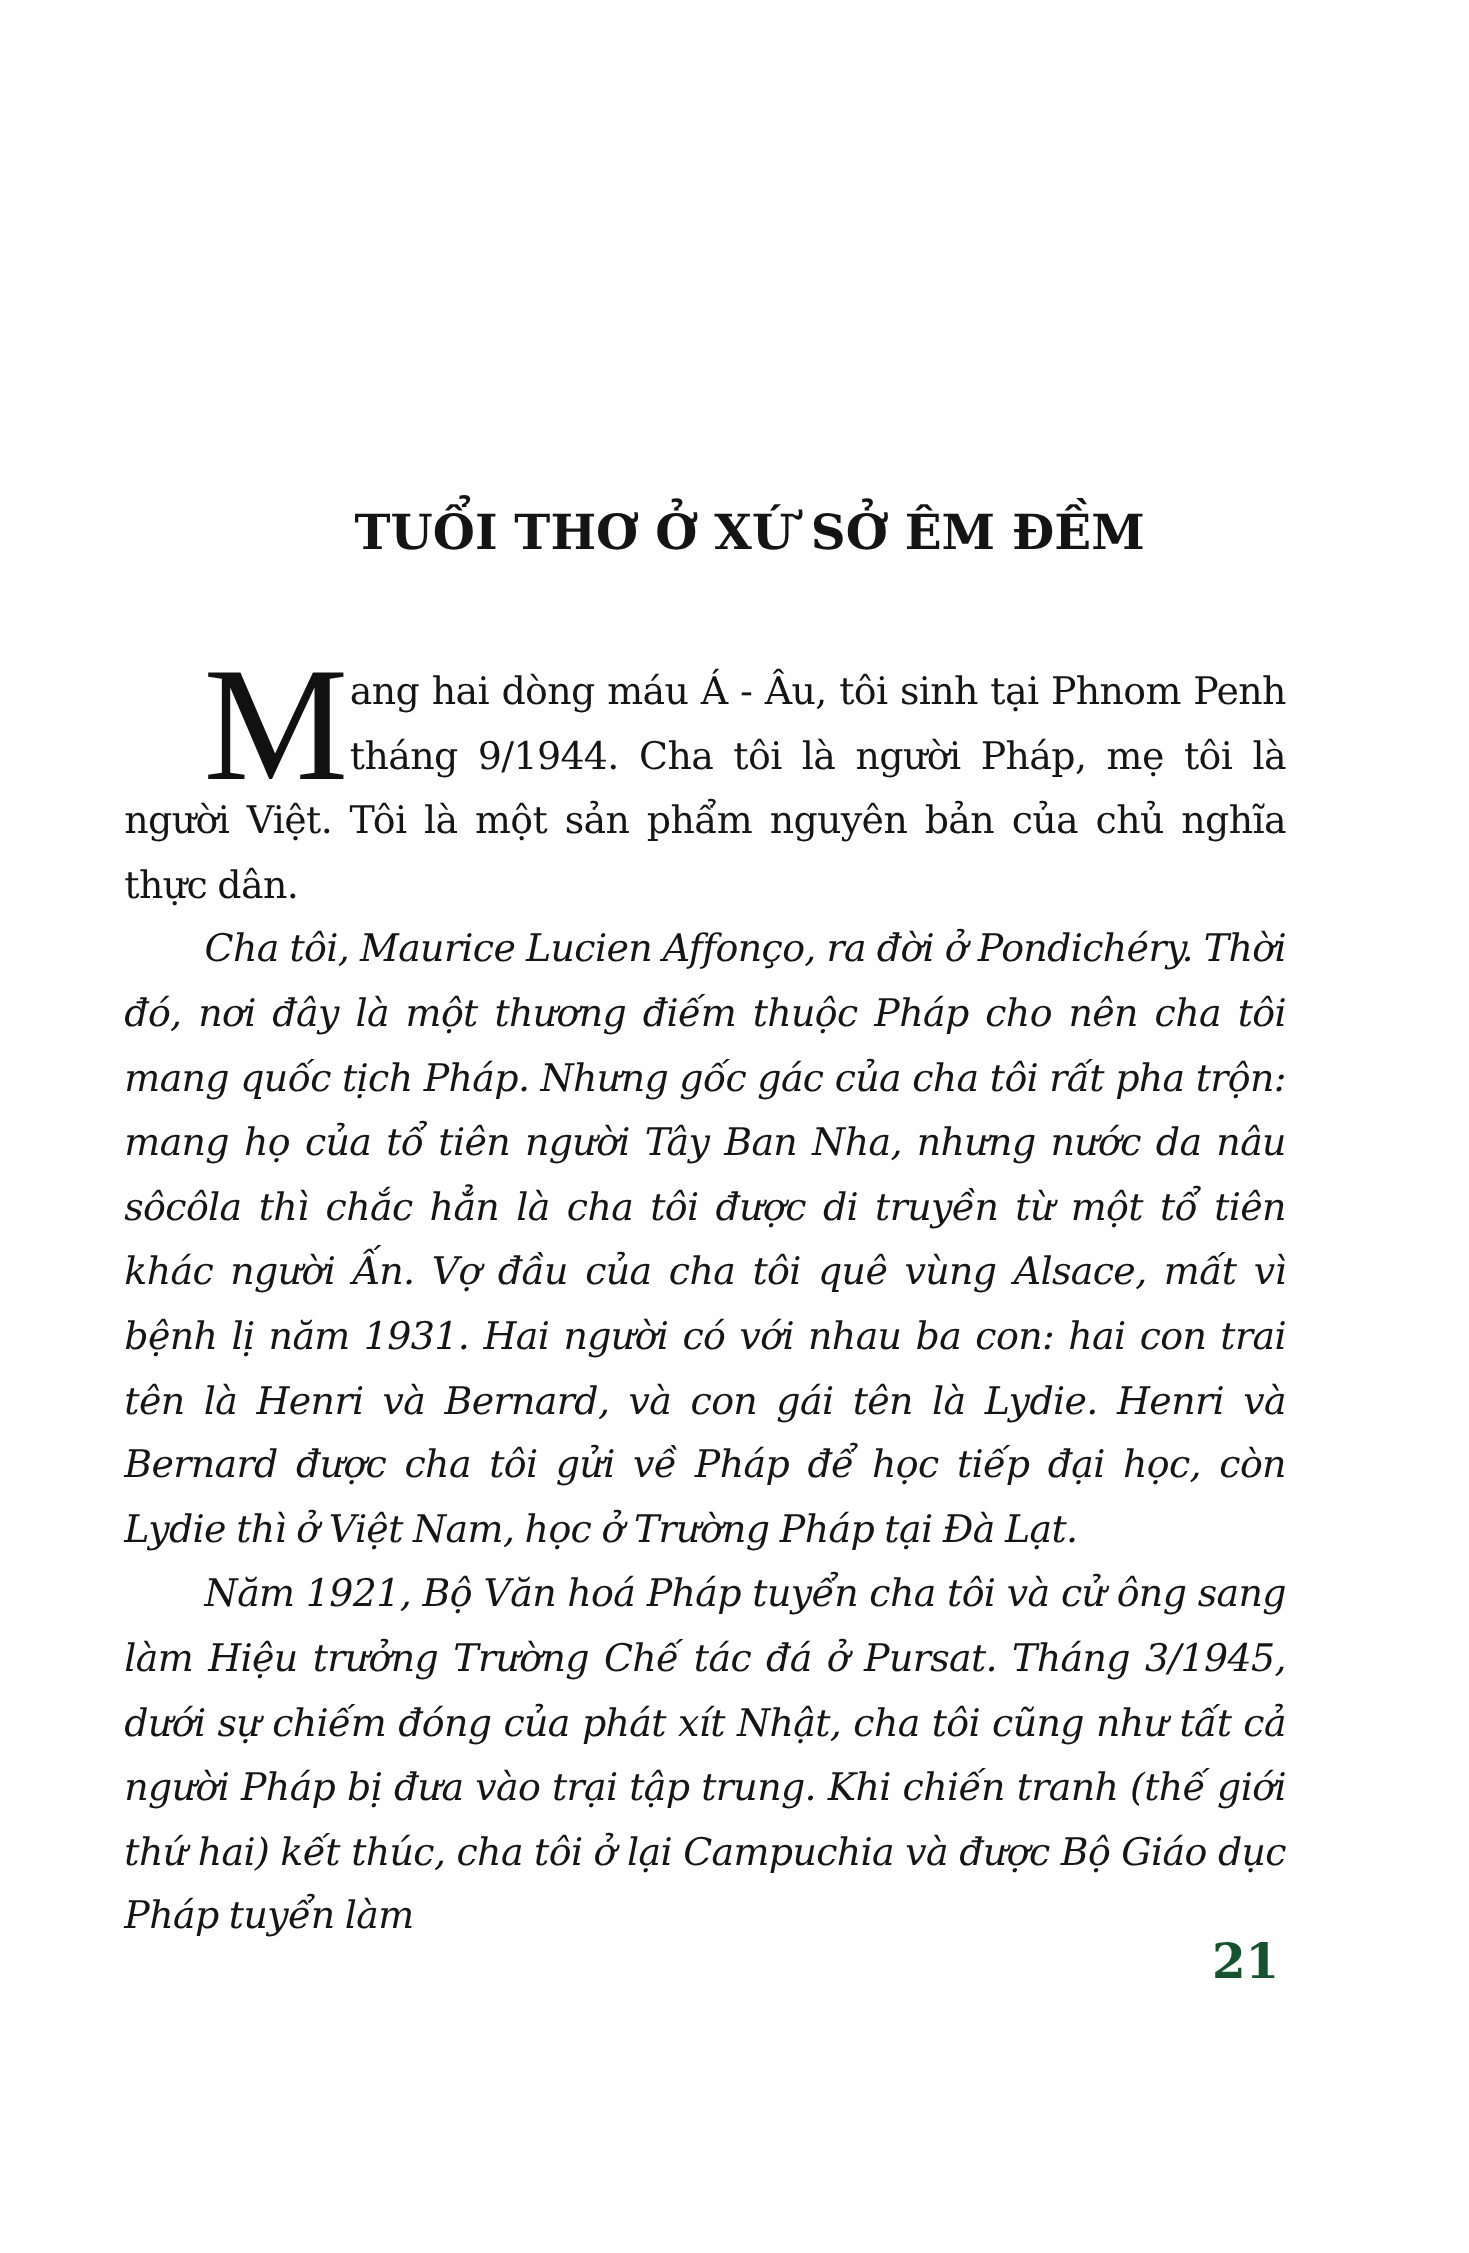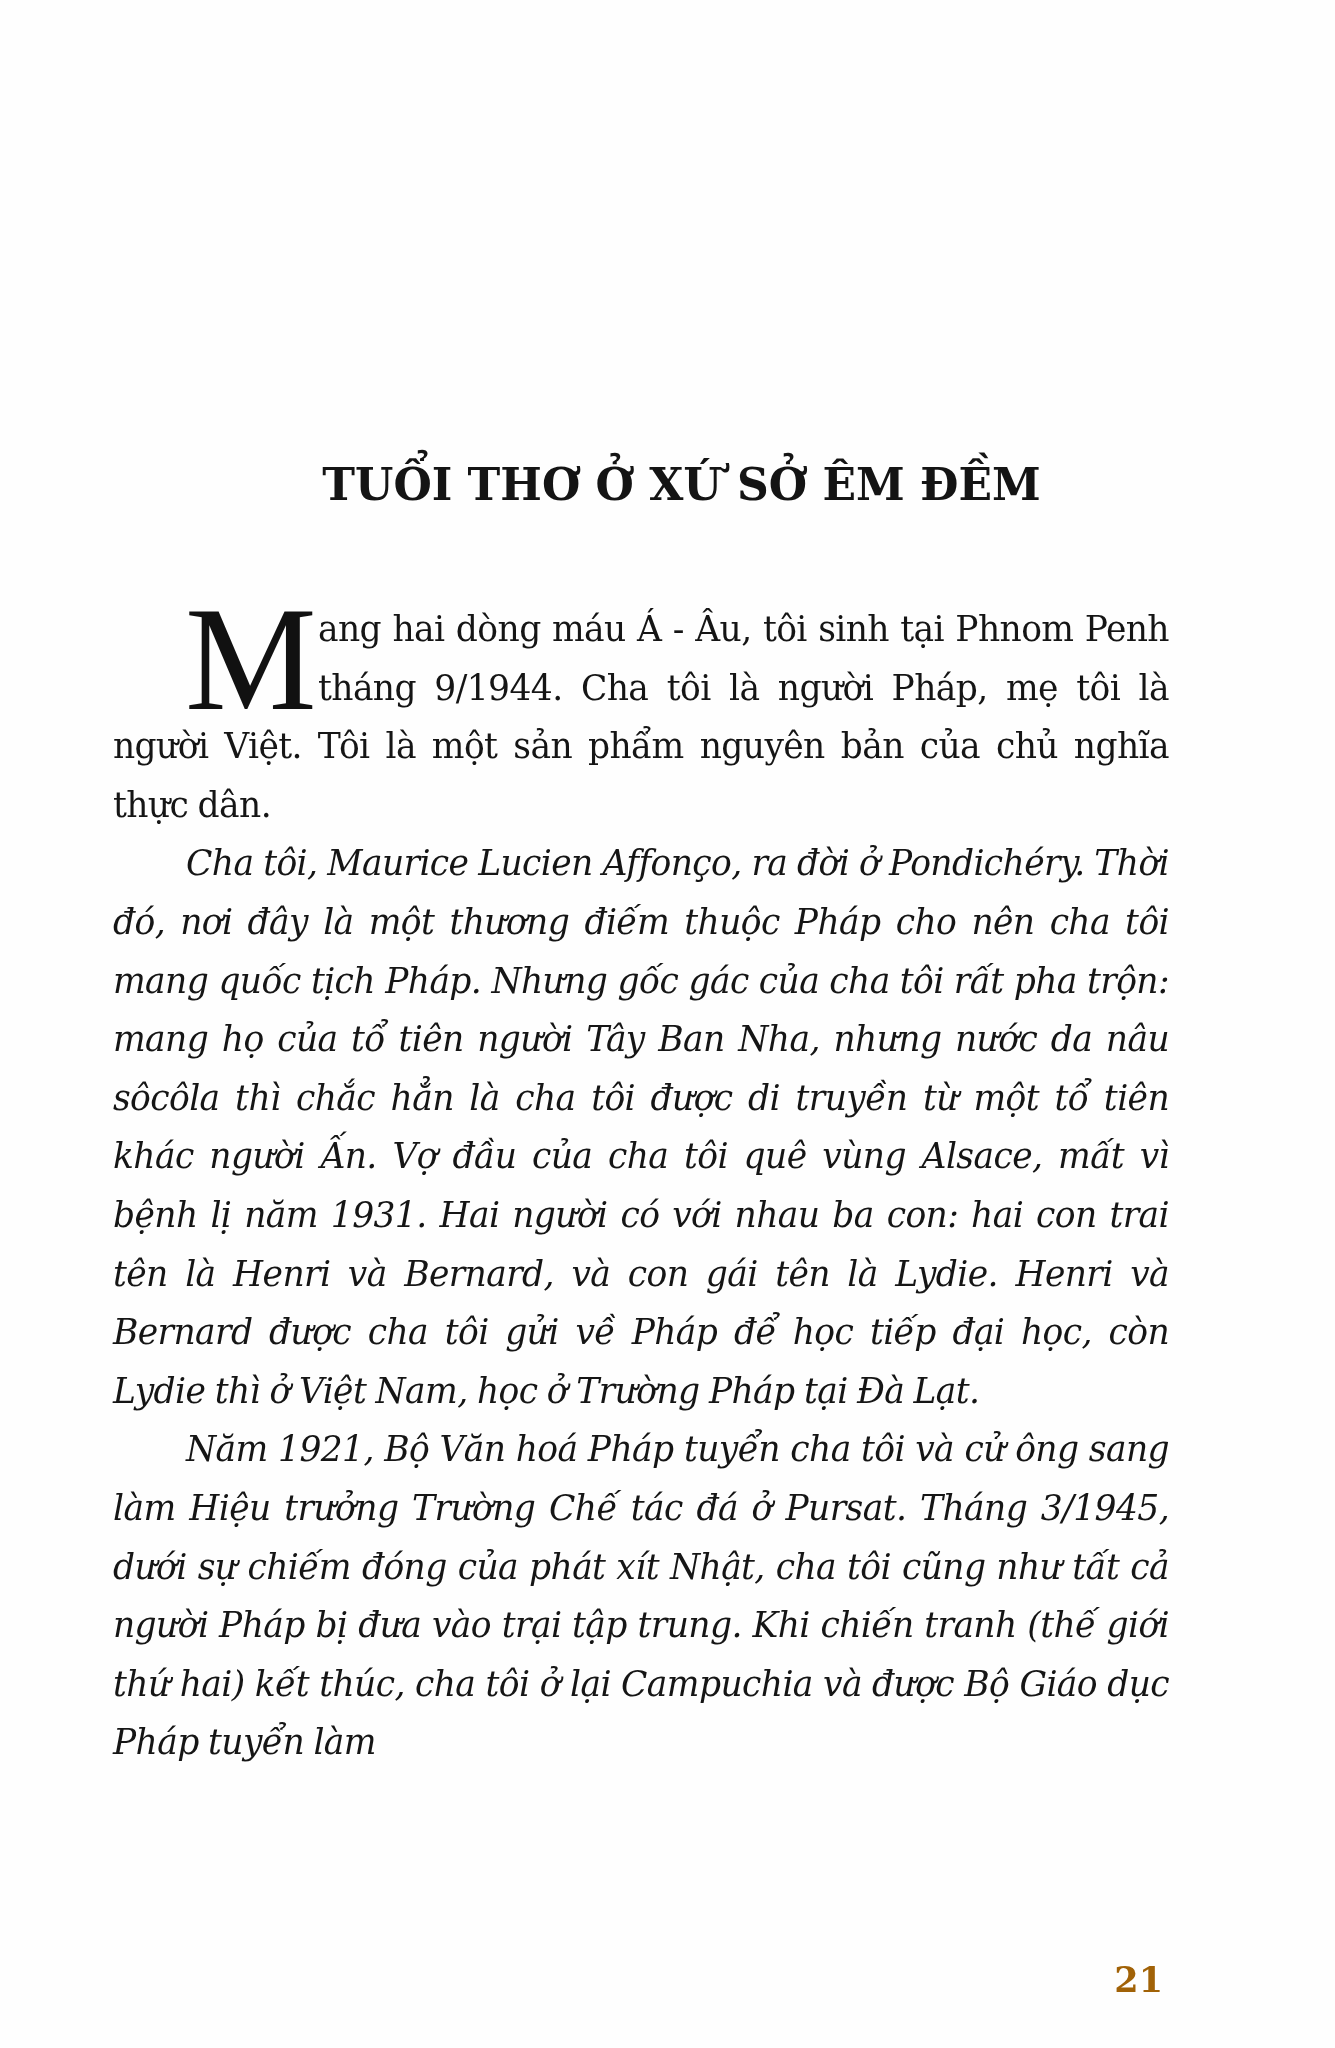--- a/index.html
+++ b/index.html
@@ -68,25 +68,25 @@
       height: 104px;
       margin-left: 72px;
       margin-right: 2px;
       margin-top: 7px;
       color: #111;
       font-weight: normal;
     }
     .page-number {
       position: absolute;
       right: 172px;
-      top: 1959px;
+      top: 1758px;
       font-family: "DejaVu Serif", serif;
       font-weight: bold;
-      font-size: 35px;
-      color: #a16207;
+      font-size: 44px;
+      color: #14532d;
     }
   </style>
 </head>
 <body>
 
 <div class="page">
 
   <h1 class="chapter-title">TUỔI THƠ Ở XỨ SỞ ÊM ĐỀM</h1>
 
   <div class="body-text">

